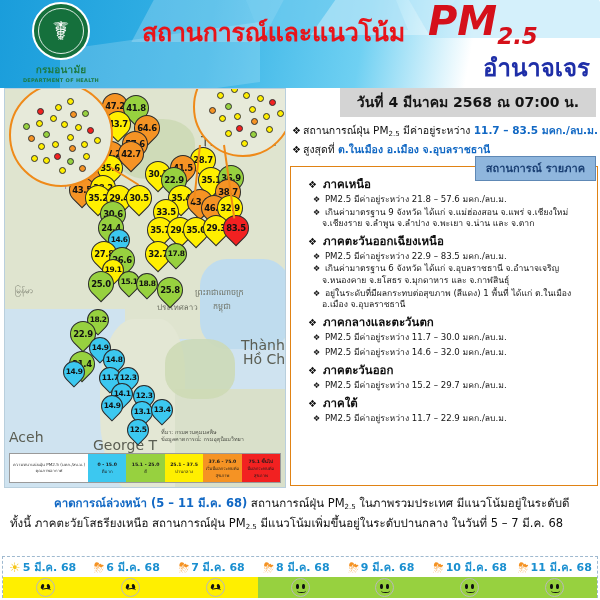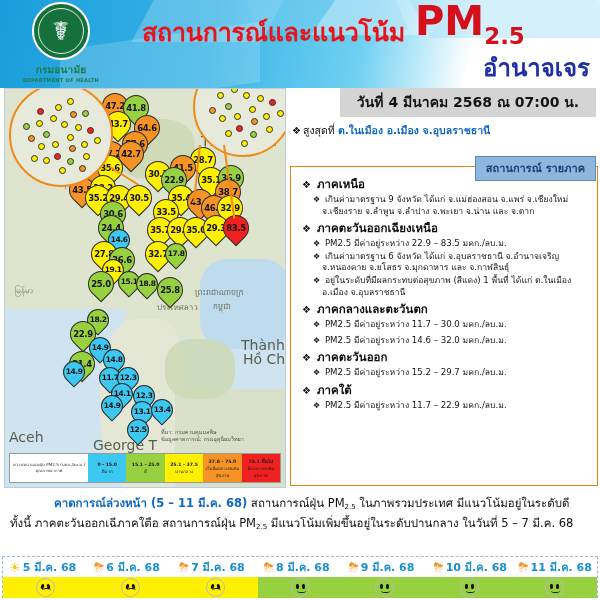--- a/index.html
+++ b/index.html
@@ -39,21 +39,21 @@
   }
   .logo-circle .caduceus { color:#fff; font-size:26px; line-height:1; }
   .logo-th { color:#1d7a43; font-size:10px; font-weight:bold; margin-top:2px; letter-spacing:.2px; }
   .logo-en { color:#1d7a43; font-size:5px; font-weight:bold; letter-spacing:.3px; }
 
   .title-main {
     position:absolute; left:105px; top:12px; width:300px;
     color:#e8141a; font-size:25px; font-weight:bold; text-align:right;
     letter-spacing:-.2px; z-index:3;
   }
-  .pm-block { position:absolute; left:415px; top:2px; z-index:3; }
+  .pm-block { position:absolute; left:428px; top:2px; z-index:3;font-style:italic; }
   .pm-lbl { color:#d5101a; font-size:40px; font-weight:bold; line-height:38px; display:inline-block; }
   .pm-sub { color:#d5101a; font-size:23px; font-weight:bold; display:inline-block; vertical-align:-9px; }
   .country {
     position:absolute; left:440px; top:48px; width:150px; text-align:right;
     color:#1f2fa8; font-size:24px; font-weight:bold; z-index:3;
   }
 
   
   .right-col { position:absolute; left:288px; top:88px; width:312px; height:400px; }
   .date-badge {
@@ -72,21 +72,21 @@
     color:#1a3f73; font-size:11px; font-weight:bold;
     padding:2px 10px 3px;
   }
   .region-box {
     position:absolute; left:2px; top:78px; right:2px; bottom:2px;
     border:1px solid #e08214; background:#ffffff; padding:10px 6px 4px 6px;
     overflow:hidden;
   }
   .reg-head {
     font-size:11.5px; font-weight:bold; color:#0d0d0d;
-    margin:0 0 2px 5px; line-height:14px;
+    margin:0 0 2px 11px; line-height:14px;
   }
   .reg-head .dia { color:#111; font-size:10px; }
   .reg-item {
     font-size:8.6px; color:#141414; line-height:11.6px;
     margin:0 0 1px 16px; text-indent:-9px; padding-left:9px;
   }
   .reg-item .dia { font-size:8px; }
   .reg-group { margin-bottom:4px; }
 
   
@@ -518,26 +518,28 @@
         <div class="lg-cell" style="background: rgb(242, 33, 33);">
           <b>75.1 ขึ้นไป</b>
           <div>มีผลกระทบต่อสุขภาพ</div>
         </div>
       </div>
   </div>
 
   <div class="right-col">
     <div class="date-badge">วันที่ 4 มีนาคม 2568 ณ 07:00 น.</div>
     <div class="hdr-bullets" id="summary-bullets">
+        <div class="hdr-bullet"><span class="dia">❖</span><span>สถานการณ์ฝุ่น PM</span><sub class="sub2">2.5</sub><span> มีค่าอยู่ระหว่าง </span><span class="blue">11.7 – 83.5 มคก./ลบ.ม.</span></div>
         <div class="hdr-bullet"><span class="dia">❖</span><span>สูงสุดที่ </span><sub class="sub2"></sub><span></span><span class="blue">ต.ในเมือง อ.เมือง จ.อุบลราชธานี</span></div>
       </div>
     <div class="section-tab">สถานการณ์ รายภาค</div>
     <div class="region-box" id="region-box">
         <div class="reg-group">
           <div class="reg-head"><span class="dia">❖</span> <span>ภาคเหนือ</span></div>
+          <div class="reg-item"><span class="dia">❖</span> <span>PM2.5 มีค่าอยู่ระหว่าง 21.8 – 57.6 มคก./ลบ.ม.</span></div>
           <div class="reg-item"><span class="dia">❖</span> <span>เกินค่ามาตรฐาน 9 จังหวัด ได้แก่ จ.แม่ฮ่องสอน จ.แพร่ จ.เชียงใหม่ จ.เชียงราย จ.ลำพูน จ.ลำปาง จ.พะเยา จ.น่าน และ จ.ตาก</span></div>
         </div>
         <div class="reg-group">
           <div class="reg-head"><span class="dia">❖</span> <span>ภาคตะวันออกเฉียงเหนือ</span></div>
           <div class="reg-item"><span class="dia">❖</span> <span>PM2.5 มีค่าอยู่ระหว่าง 22.9 – 83.5 มคก./ลบ.ม.</span></div>
           <div class="reg-item"><span class="dia">❖</span> <span>เกินค่ามาตรฐาน 6 จังหวัด ได้แก่ จ.อุบลราชธานี จ.อำนาจเจริญ จ.หนองคาย จ.ยโสธร จ.มุกดาหาร และ จ.กาฬสินธุ์</span></div>
           <div class="reg-item"><span class="dia">❖</span> <span>อยู่ในระดับที่มีผลกระทบต่อสุขภาพ (สีแดง) 1 พื้นที่ ได้แก่ ต.ในเมือง อ.เมือง จ.อุบลราชธานี</span></div>
         </div>
         <div class="reg-group">
           <div class="reg-head"><span class="dia">❖</span> <span>ภาคกลางและตะวันตก</span></div>
@@ -555,21 +557,21 @@
           <div class="reg-item"><span class="dia">❖</span> <span>PM2.5 มีค่าอยู่ระหว่าง 11.7 – 22.9 มคก./ลบ.ม.</span></div>
         </div>
       </div>
   </div>
 
   <div class="forecast">
     <div class="fc-line indent">
       <span class="fc-hl">คาดการณ์ล่วงหน้า (5 – 11 มี.ค. 68)</span><span>  สถานการณ์ฝุ่น PM</span><span class="sub2">2.5</span><span> ในภาพรวมประเทศ มีแนวโน้มอยู่ในระดับดี</span>
     </div>
     <div class="fc-line">
-      <span>ทั้งนี้ ภาคตะวันออกเฉีภาคใตือ สถานการณ์ฝุ่น PM</span><span class="sub2">2.5</span><span> มีแนวโน้มเพิ่มขึ้นอยู่ในระดับปานกลาง ในวันที่ 5 – 7 มี.ค. 68</span>
+      <span>ทั้งนี้ ภาคตะวัยโสธรียงเหนือ สถานการณ์ฝุ่น PM</span><span class="sub2">2.5</span><span> มีแนวโน้มเพิ่มขึ้นอยู่ในระดับปานกลาง ในวันที่ 5 – 7 มี.ค. 68</span>
     </div>
   </div>
 
   <div class="strip">
     <div class="strip-dates" id="strip-dates">
         <div class="sd">
           <span class="wi" style="color: rgb(245, 197, 24);">☀</span>
           <span class="dt">5 มี.ค. 68</span>
         </div>
         <div class="sd">

